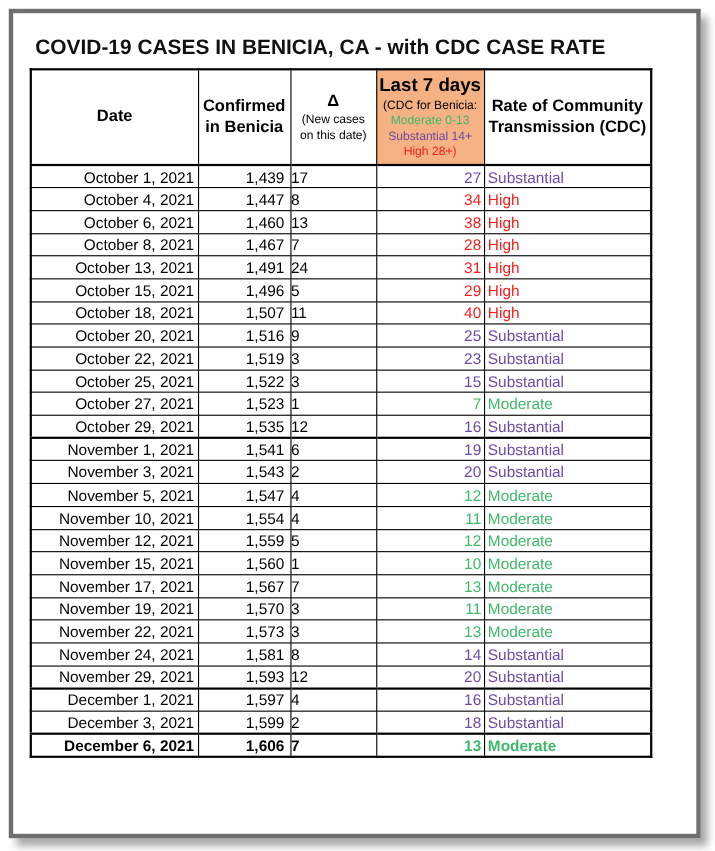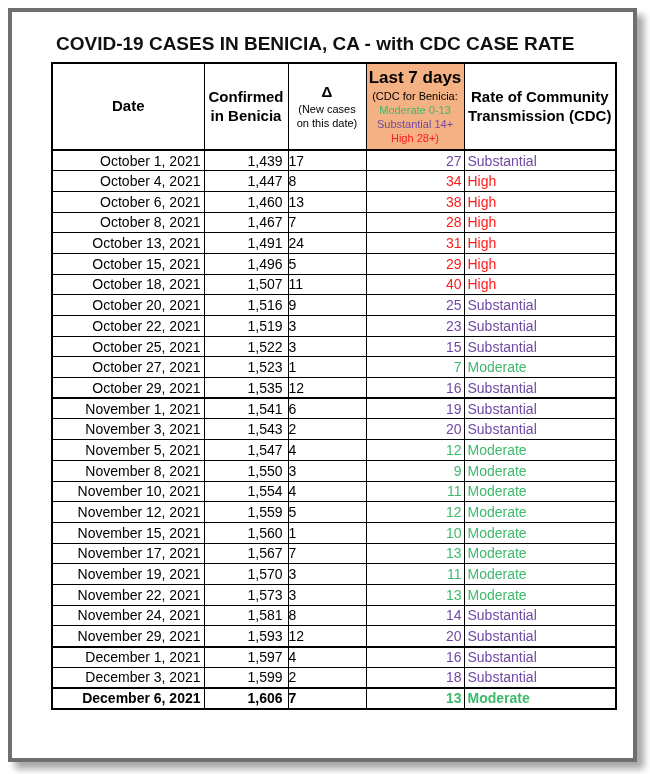--- a/index.html
+++ b/index.html
@@ -5,21 +5,21 @@
   html,body { margin:0; padding:0; background:#ffffff; }
   body {
     width:650px; height:774px; position:relative; overflow:hidden;
     font-family:"Liberation Sans", sans-serif; color:#000;
   }
   .frame {
     position:absolute; left:8px; top:8px; width:629px; height:754px;
     box-sizing:border-box; background:#fff;
     border:4px solid #6f6f6f;
     box-shadow:7px 7px 7px rgba(0,0,0,0.35);
-    padding:21px 0 0 39px;
+    padding:21px 0 0 15px;
   }
   .title {
     font-size:19px; font-weight:bold; margin:0 0 7px 5px;
     color:#111; white-space:nowrap;
   }
   table.covid {
     border-collapse:collapse; table-layout:fixed;
     border:2px solid #000;
   }
   table.covid col.c-date  { width:152px; }
@@ -194,27 +194,20 @@
     <td class="rate-cell substantial">Substantial</td>
   </tr>
         <tr>
     <td class="date-cell">November 5, 2021</td>
     <td class="conf-cell">1,547</td>
     <td class="delta-cell">4</td>
     <td class="last7-cell moderate">12</td>
     <td class="rate-cell moderate">Moderate</td>
   </tr>
         <tr>
-    <td class="date-cell">November 8, 2021</td>
-    <td class="conf-cell">1,550</td>
-    <td class="delta-cell">3</td>
-    <td class="last7-cell moderate">9</td>
-    <td class="rate-cell moderate">Moderate</td>
-  </tr>
-        <tr>
     <td class="date-cell">November 10, 2021</td>
     <td class="conf-cell">1,554</td>
     <td class="delta-cell">4</td>
     <td class="last7-cell moderate">11</td>
     <td class="rate-cell moderate">Moderate</td>
   </tr>
         <tr>
     <td class="date-cell">November 12, 2021</td>
     <td class="conf-cell">1,559</td>
     <td class="delta-cell">5</td>

